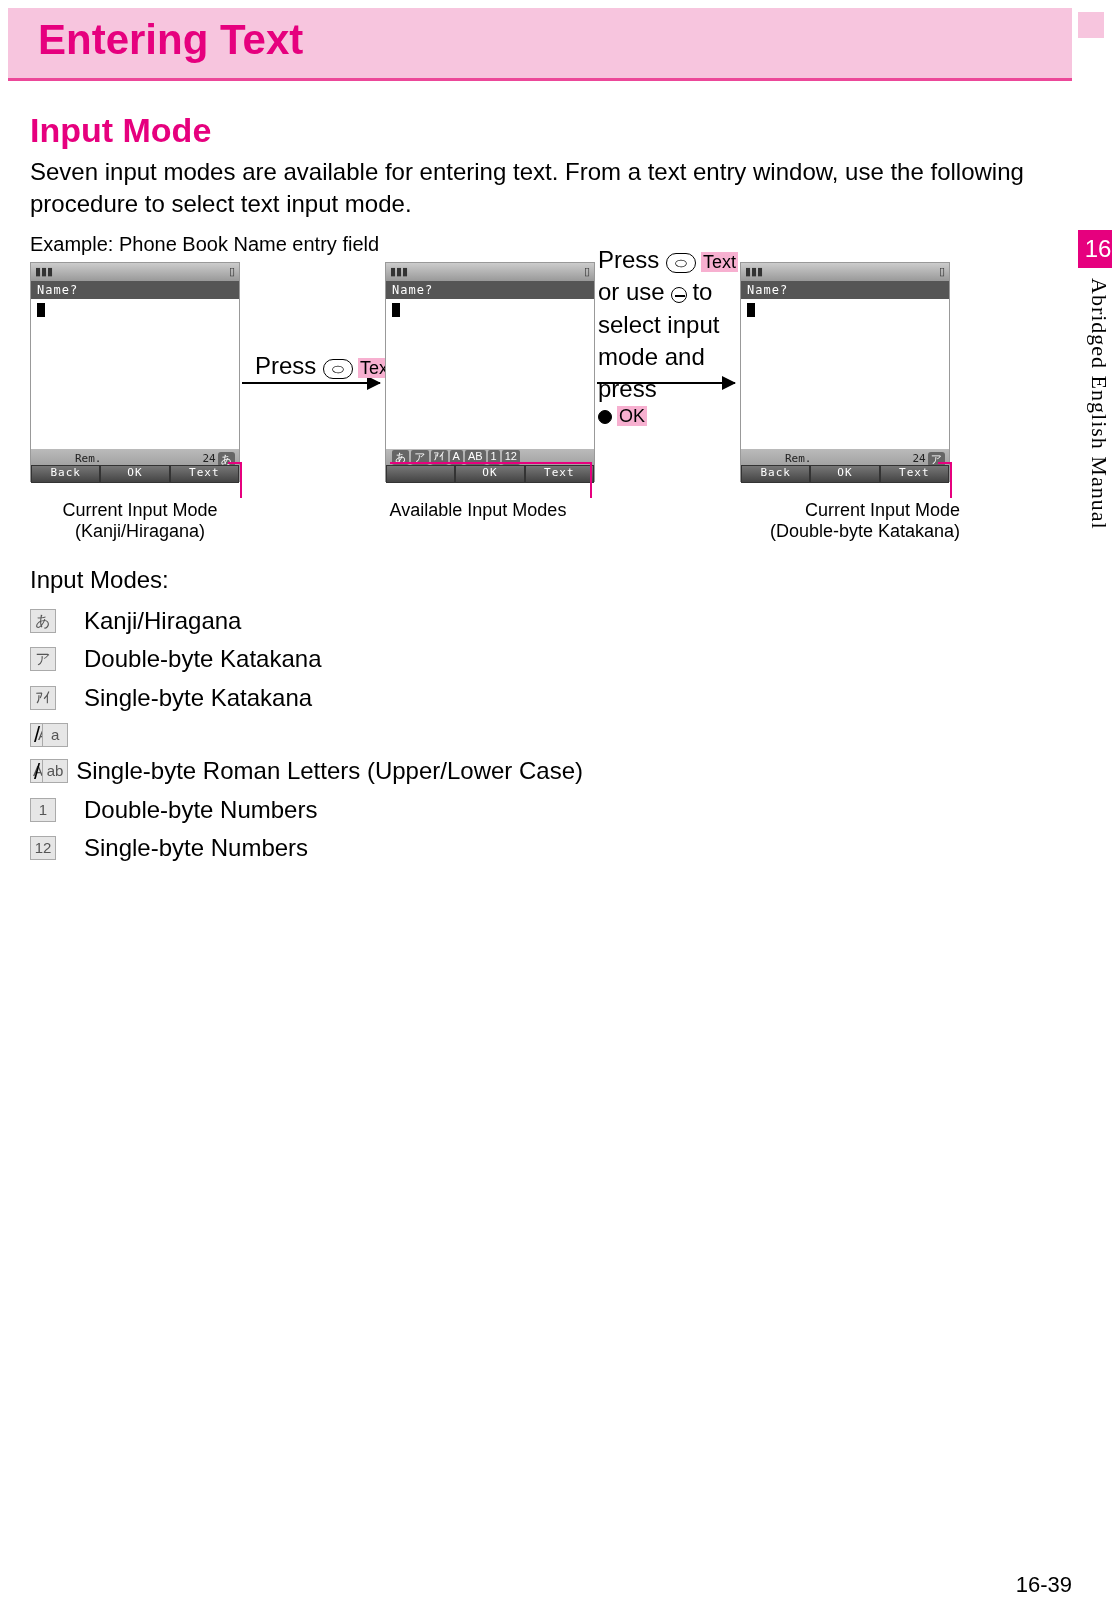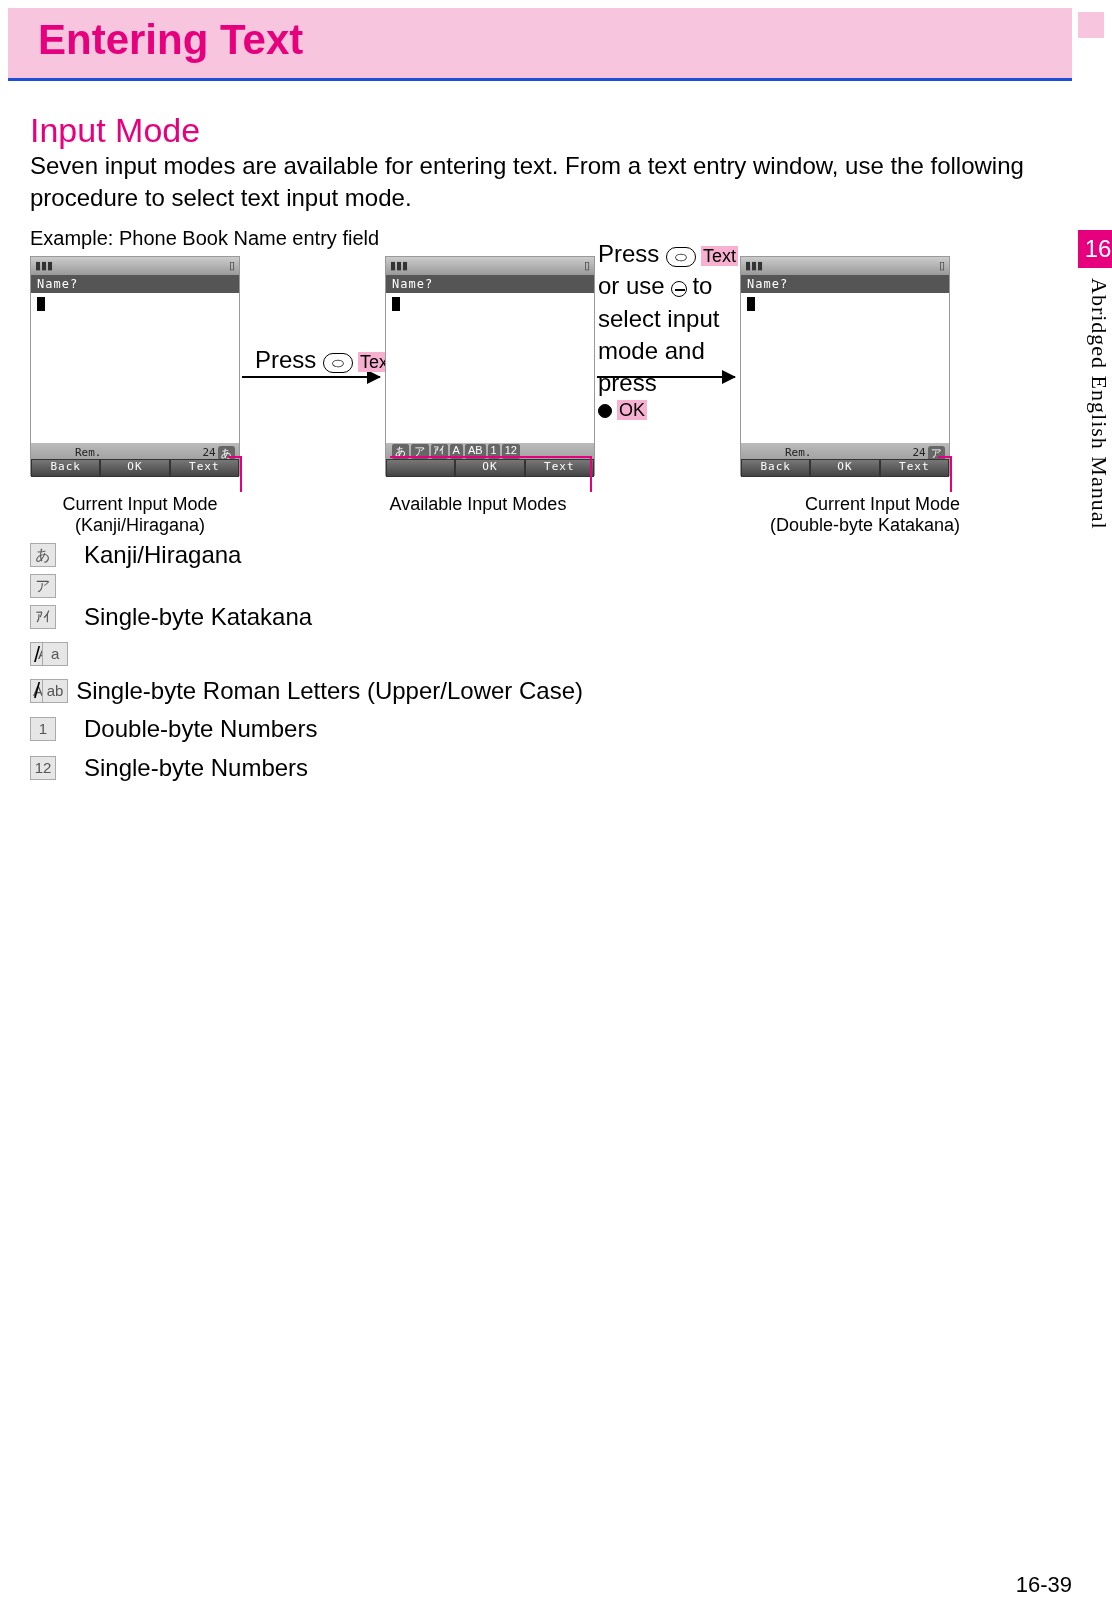--- a/index.html
+++ b/index.html
@@ -8,41 +8,42 @@
     width: 1112px;
     height: 1616px;
     position: relative;
     background: #fff;
     color: #000;
   }
   .title-bar {
     background: #f7c5de;
     padding: 8px 30px 14px 30px;
     margin: 8px 40px 0 8px;
-    border-bottom: 3px solid #1d4ed8;
+    border-bottom: 3px solid #ec4899;
   }
   .title-bar h1 {
     color: #e6007e;
     font-size: 42px;
     font-weight: bold;
   }
   .corner-squares {
     position: absolute;
     top: 12px; right: 8px;
     width: 60px; height: 60px;
   }
   .sq { position: absolute; width: 26px; height: 26px; background:#f7c5de;}
   .sq1{ top:0; right:0;}
   .sq2{ bottom:0; left:0;}
   .content { padding: 30px 50px 0 30px; }
   h2.section {
     color: #e6007e;
     font-size: 34px;
-    font-weight: normal;
+    font-weight: bold;
     font-family: Arial, sans-serif;
+    margin-bottom: 6px;
   }
   p.body, span.body { font-size: 24px; line-height: 1.35; }
   .example-label { font-size: 20px; margin-top: 12px; }
 
   .diagram { position: relative; height: 280px; margin-top: 6px; }
 
   .phone {
     position: absolute;
     width: 210px; height: 220px;
     background: #fff;
@@ -306,27 +307,29 @@
     </div>
     <div class="callout co2">
       <span>Available Input Modes</span>
     </div>
     <div class="callout co3">
       <span>Current Input Mode</span><br><span>(Double-byte Katakana)</span>
     </div>
 
   </div>
 
+  <p class="modes-heading">Input Modes:</p>
   <ul class="mode-list">
     <li>
       <span class="mode-icon">あ</span>
       <span>Kanji/Hiragana</span>
     </li>
     <li>
       <span class="mode-icon">ア</span>
+      <span>Double-byte Katakana</span>
     </li>
     <li>
       <span class="mode-icon">ｱｲ</span>
       <span>Single-byte Katakana</span>
     </li>
     <li class="dual">
       <span class="mode-icon">A</span>
       <span class="slash">/</span>
       <span class="mode-icon" style="margin-right:8px">a</span>
     </li>

